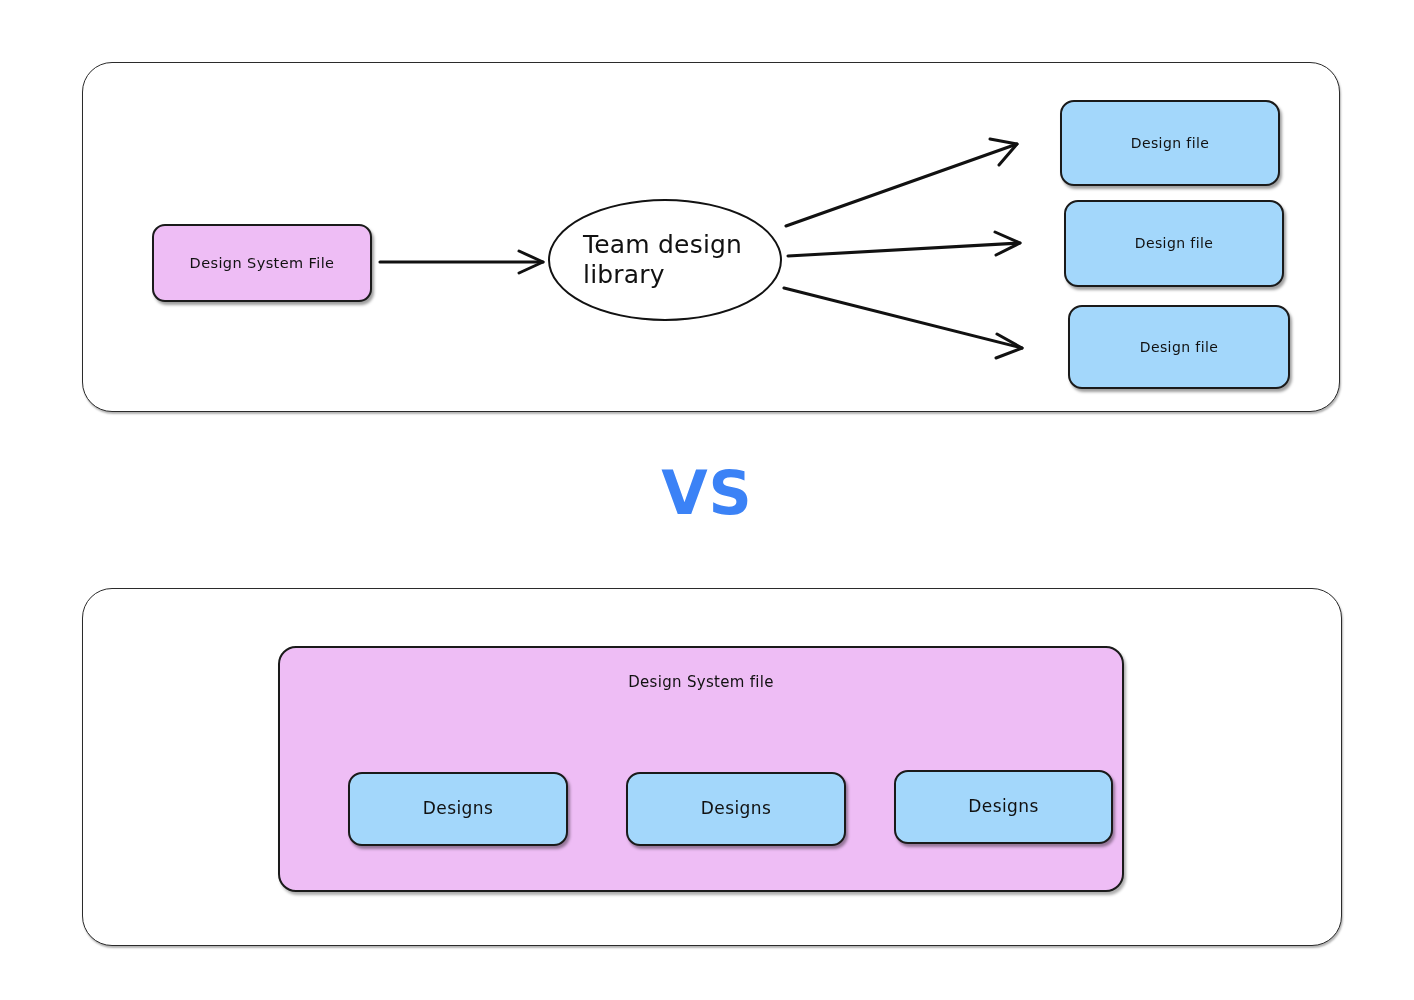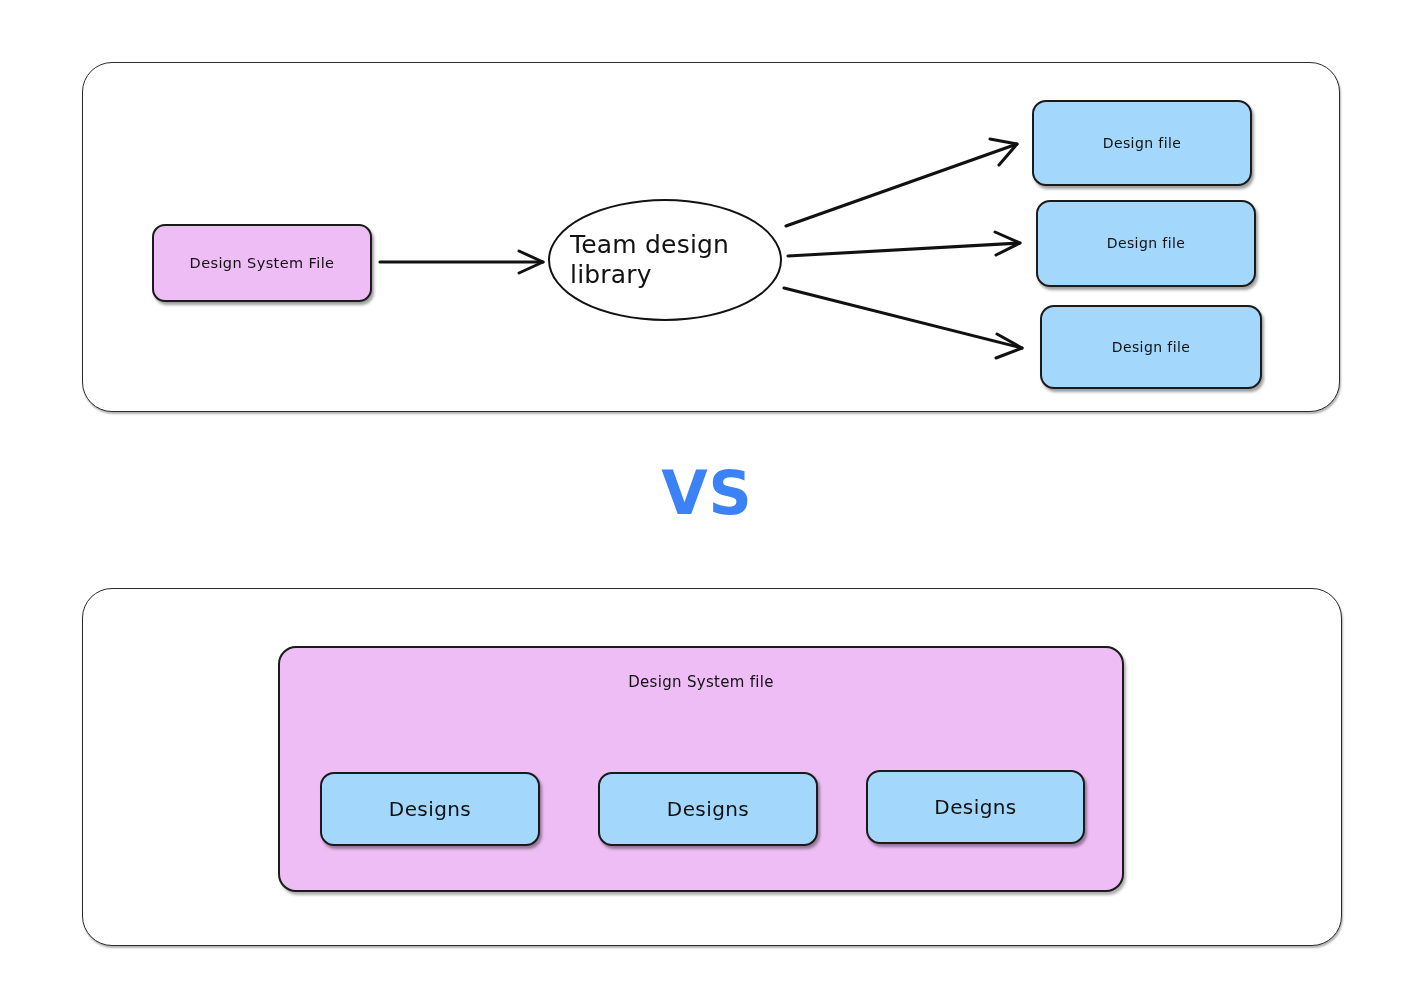--- a/index.html
+++ b/index.html
@@ -53,21 +53,21 @@
     box-shadow: 2px 3px 3px rgba(0,0,0,0.38);
   }
   .node .node-label {
     font-family: "DejaVu Sans", sans-serif;
     color: #111111;
     letter-spacing: 0.4px;
     text-align: center;
     line-height: 1.15;
   }
   .node.purple { background: #eebdf5; }
-  .node.blue   { background: #a3d7fb; }
+  .node.blue   { background: #a3d7fb; margin-left: 28px; }
 
   
   #design-system-file-node {
     left: 152px;
     top: 224px;
     width: 220px;
     height: 78px;
     border-radius: 13px;
   }
   #design-system-file-node .node-label { font-size: 14.5px; }
@@ -91,21 +91,21 @@
     box-sizing: border-box;
     display: flex;
     align-items: center;
     justify-content: flex-start;
   }
   #team-design-library-node .ellipse-label {
     font-family: "DejaVu Sans", sans-serif;
     font-size: 25px;
     color: #111111;
     line-height: 1.22;
-    padding-left: 20px;
+    padding-left: 33px;
     padding-right: 10px;
     text-align: left;
     letter-spacing: 0.2px;
   }
 
   
   #arrow-layer {
     position: absolute;
     left: 0;
     top: 0;
@@ -149,21 +149,21 @@
     text-align: center;
     font-family: "DejaVu Sans", sans-serif;
     font-size: 15px;
     color: #111111;
     letter-spacing: 0.3px;
   }
   .designs-node { height: 74px; }
   #designs-node-1 { left: 320px; top: 772px; width: 220px; }
   #designs-node-2 { left: 598px; top: 772px; width: 220px; }
   #designs-node-3 { left: 866px; top: 770px; width: 219px; }
-  .designs-node .node-label { font-size: 20px; }
+  .designs-node .node-label { font-size: 17px; }
 </style>
 </head>
 <body>
 
 <div id="canvas">
 
   <div class="container-box" id="top-container"></div>
 
   <div class="node purple" id="design-system-file-node">
     <span class="node-label">Design System File</span>

